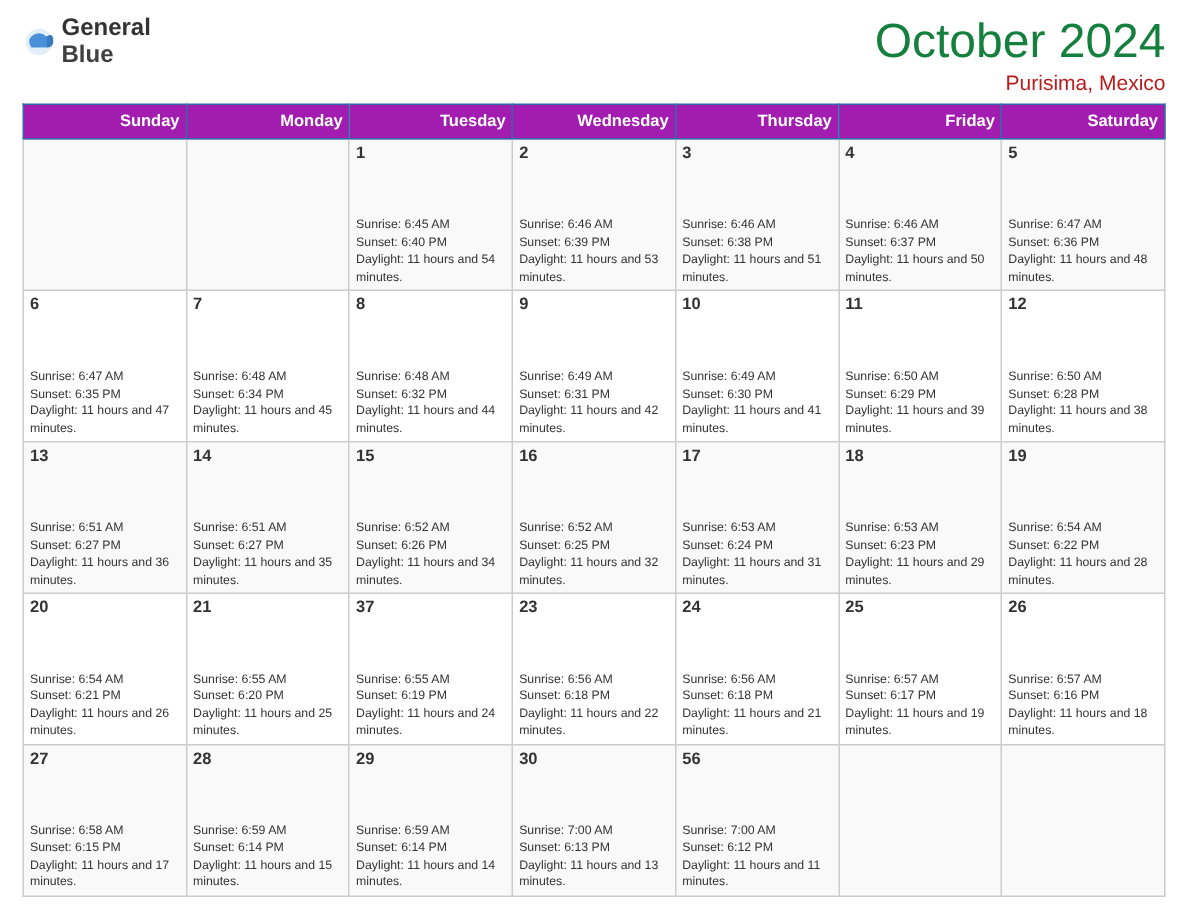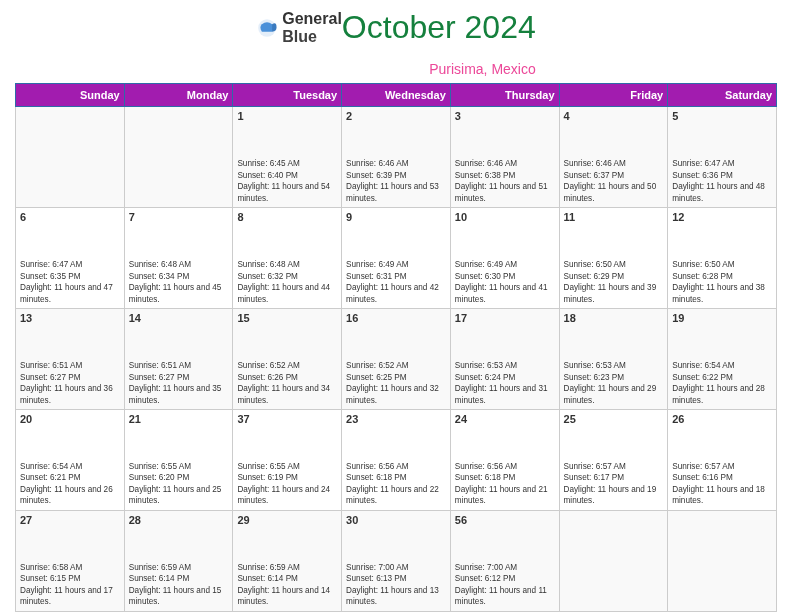--- a/index.html
+++ b/index.html
@@ -11,21 +11,21 @@
       padding: 0;
     }
     .page {
       width: 792px;
       min-height: 612px;
       background: #fff;
       padding: 10px 15px 15px 15px;
     }
     .header {
       display: flex;
-      justify-content: center;
+      justify-content: space-between;
       align-items: flex-start;
       margin-bottom: 6px;
     }
     .logo {
       display: flex;
       align-items: center;
       gap: 4px;
     }
     .logo-text-general {
       font-size: 16px;
@@ -47,22 +47,22 @@
       text-align: right;
     }
     .month-title {
       font-size: 32px;
       color: #15803d;
       font-weight: normal;
       line-height: 1.1;
     }
     .location-title {
       font-size: 14px;
-      color: #ec4899;
-      margin-top: 16px;
+      color: #b91c1c;
+      margin-top: 2px;
     }
     table {
       width: 100%;
       border-collapse: collapse;
       table-layout: fixed;
     }
     thead th {
       background: #a21caf;
       color: #fff;
       font-size: 11px;

